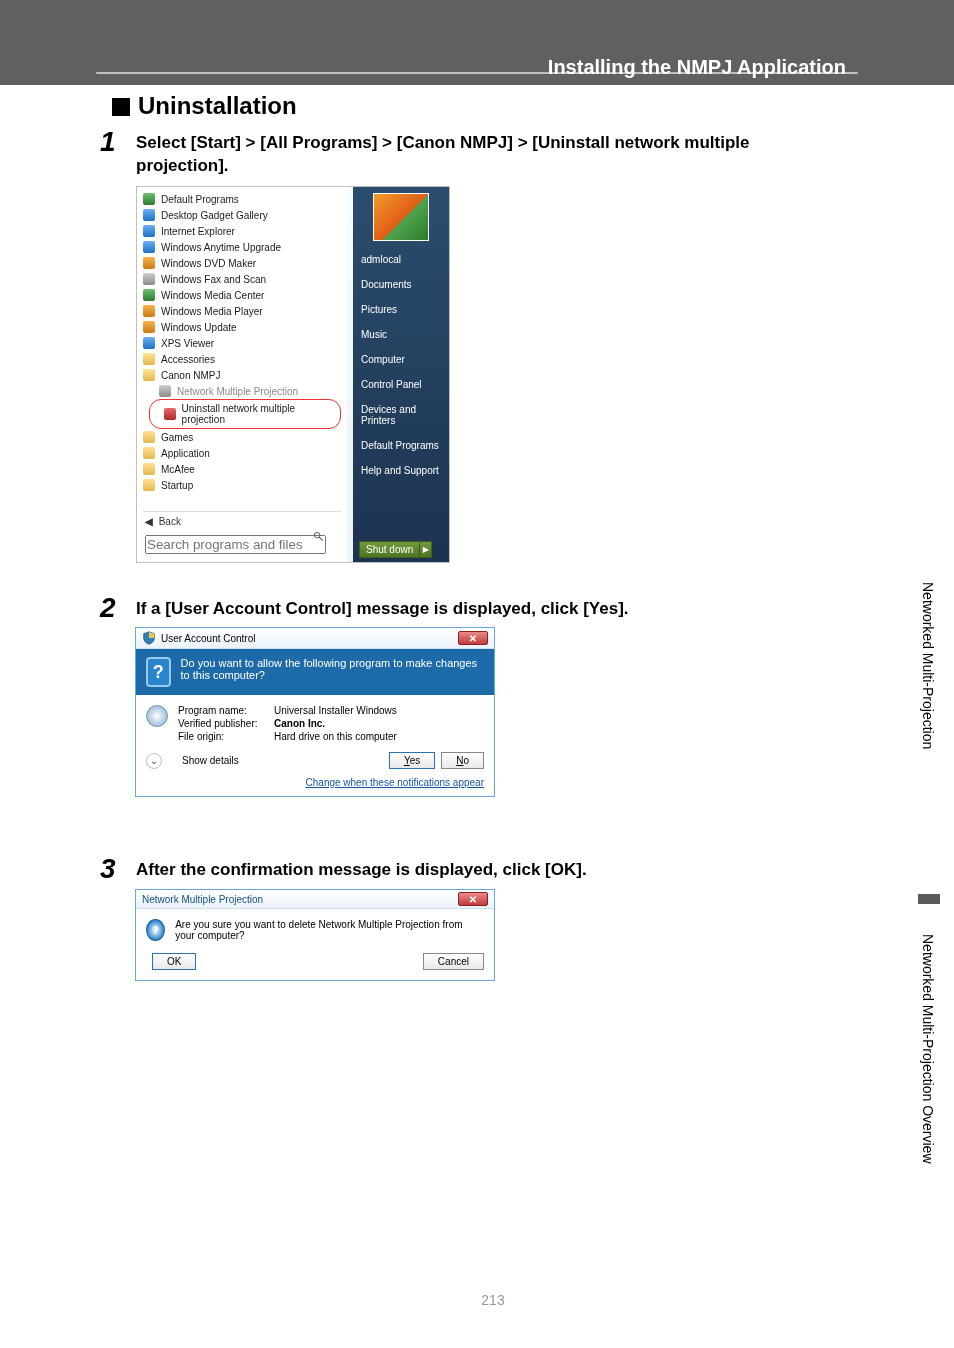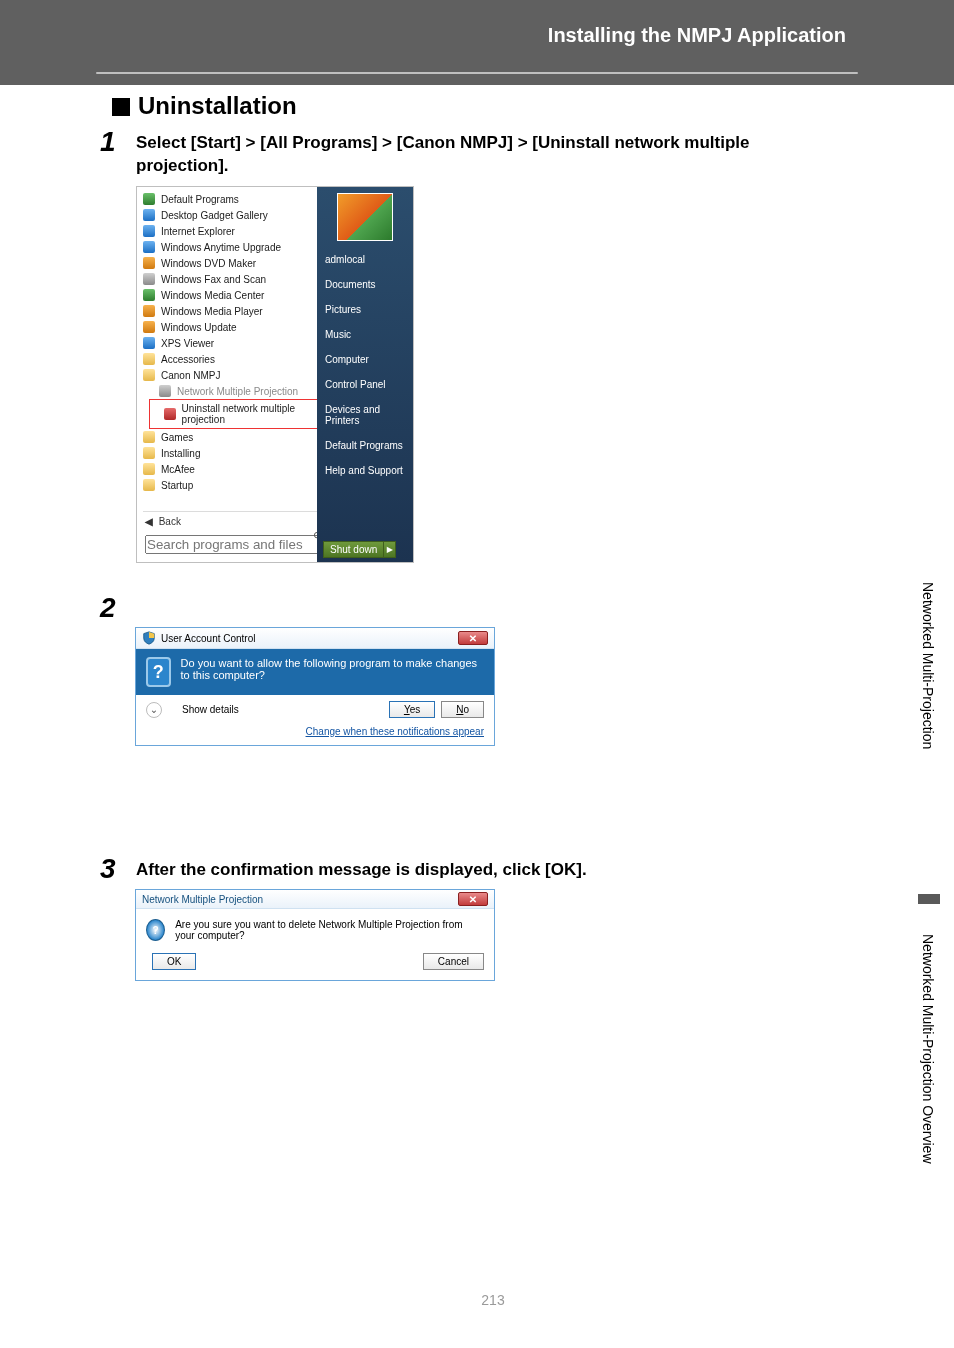--- a/index.html
+++ b/index.html
@@ -1,39 +1,39 @@
 <!DOCTYPE html>
 <html><head>
 <meta charset="utf-8">
 <style>
   * { box-sizing: border-box; margin: 0; padding: 0; }
   html, body { width: 954px; height: 1348px; background: #fff; font-family: Arial, Helvetica, sans-serif; position: relative; }
   .page { width: 954px; height: 1348px; position: relative; }
   .topbar { position: absolute; top: 0; left: 0; width: 954px; height: 85px; background: #606060; }
-  .header-title { position: absolute; top: 24px; right: 108px; color: #fff; font-weight: bold; font-size: 20px; }
+  .header-title { position: absolute; top: 56px; right: 108px; color: #fff; font-weight: bold; font-size: 20px; }
   .divider { position: absolute; top: 72px; left: 96px; width: 762px; height: 2px; background: rgba(255,255,255,0.6); border-radius: 2px; }
 
   .sq { display: inline-block; width: 18px; height: 18px; background: #000; vertical-align: -2px; margin-right: 8px; }
   .section-title { position: absolute; top: 92px; left: 112px; font-size: 24px; font-weight: bold; color: #000; }
 
   .step-num { font-size: 28px; font-weight: bold; font-style: italic; color: #000; position: absolute; left: 100px; }
   .step-text { font-size: 17px; font-weight: bold; color: #000; position: absolute; left: 136px; width: 700px; line-height: 1.35; }
 
   
-  .fig1 { position: absolute; top: 186px; left: 136px; width: 278px; border: 1px solid #bfbfbf; background: linear-gradient(#f7faff,#eef3f8); }
+  .fig1 { position: absolute; top: 186px; left: 136px; width: 314px; border: 1px solid #bfbfbf; background: linear-gradient(#f7faff,#eef3f8); }
   .fig1-left { width: 210px; background: #fff; padding: 4px 6px 4px 6px; }
   .fig1-item { font-size: 10px; color: #1a1a1a; display: flex; align-items: center; gap: 6px; padding: 2px 0; }
   .mini-icon { width: 12px; height: 12px; display: inline-block; border-radius: 2px; }
   .mi-green  { background: linear-gradient(#6ac06a,#2e7d2e); }
   .mi-blue   { background: linear-gradient(#6cb2f0,#1c6fc4); }
   .mi-orange { background: linear-gradient(#f7b24d,#d07a10); }
   .mi-red    { background: linear-gradient(#e66a6a,#b02828); }
   .mi-gray   { background: linear-gradient(#cfcfcf,#8a8a8a); }
   .mi-folder { background: linear-gradient(#ffe39a,#e6b84a); }
-  .highlight-box { border: 1.5px solid #e33; border-radius: 0; padding: 1px 4px; margin-left: 6px; }
+  .highlight-box { border: 1.5px solid #e33; border-radius: 12px; padding: 1px 4px; margin-left: 6px; }
   .back-row { border-top: 1px solid #dcdcdc; padding: 4px 2px 2px 2px; display: flex; align-items: center; gap: 6px; font-size: 10px; color: #333; }
   .search-wrap { position: relative; display: inline-block; }
   .mag { position: absolute; right: 4px; top: 2px; width: 11px; height: 11px; }
 
   .fig1-right { position: absolute; top: 0; right: 0; width: 96px; height: calc(100% - 0px); background: linear-gradient(#2b4d6d,#1c3350); padding-top: 6px; }
   .avatar { width: 56px; height: 48px; margin: 0 auto 6px auto; border: 1px solid #fff; background: linear-gradient(135deg,#f19d2a,#e05b17 55%,#4fa54f 55%,#2c7a2c); }
   .right-link { font-size: 10px; color: #fff; padding: 7px 8px; }
   .shutdown-row { position: absolute; bottom: 4px; left: 6px; display: flex; }
   .shutdown { font-size: 10px; color: #fff; background: linear-gradient(#6f9a3c,#4d7523); border: 1px solid #3f5e1c; padding: 2px 6px; }
   .shutdown-arr { width: 12px; border: 1px solid #3f5e1c; border-left: none; background: linear-gradient(#6f9a3c,#4d7523); display: flex; align-items: center; justify-content: center; }
@@ -145,21 +145,21 @@
             <span class="mini-icon mi-red"></span>
             <span>Uninstall network multiple projection</span>
           </div>
     </div>
     <div class="fig1-item">
           <span class="mini-icon mi-folder"></span>
           <span>Games</span>
         </div>
     <div class="fig1-item">
           <span class="mini-icon mi-folder"></span>
-          <span>Installing</span>
+          <span>Application</span>
         </div>
     <div class="fig1-item">
           <span class="mini-icon mi-folder"></span>
           <span>McAfee</span>
         </div>
     <div class="fig1-item">
           <span class="mini-icon mi-folder"></span>
           <span>Startup</span>
         </div>
     <div style="height:18px"></div>
@@ -189,36 +189,48 @@
     <div class="shutdown-row">
       <div class="shutdown">Shut down</div>
       <div class="shutdown-arr">
             <span style="color:#fff;font-size:8px">▶</span>
           </div>
     </div>
   </div>
 </div>
 
 <div class="step-num" style="top:592px">2</div>
+<div class="step-text" style="top:598px">If a [User Account Control] message is displayed, click [Yes].</div>
 
 <div class="fig2">
   <div class="fig2-title">
     <svg class="shield" viewBox="0 0 16 16">
           <path d="M8 1 L14 3 V8 C14 12 11 14 8 15 C5 14 2 12 2 8 V3 Z" fill="#2f7fbf" stroke="#185a8c"></path>
           <path d="M8 1 L14 3 V8 H8 Z" fill="#f3c64b"></path>
         </svg>
     <span>User Account Control</span>
     <div class="close-x">
           <span>✕</span>
         </div>
   </div>
   <div class="fig2-band">
     <div class="qmark">?</div>
     <div style="font-size:11px">Do you want to allow the following program to make changes to this computer?</div>
   </div>
+  <div class="fig2-body">
+    <div class="disc"></div>
+    <div class="kv">
+      <div>Program name:</div>
+      <div>Universal Installer Windows</div>
+      <div>Verified publisher:</div>
+      <div style="font-weight:bold">Canon Inc.</div>
+      <div>File origin:</div>
+      <div>Hard drive on this computer</div>
+    </div>
+  </div>
   <div class="fig2-foot">
     <span class="chev">⌄</span>
     <span style="margin-left:20px"><span class="ul">Show details</span></span>
     <span style="flex:1"></span>
     <button class="btn primary"><span class="ul">Y</span><span>es</span></button>
     <button class="btn"><span class="ul">N</span><span>o</span></button>
   </div>
   <div class="link">Change when these notifications appear</div>
 </div>
 

